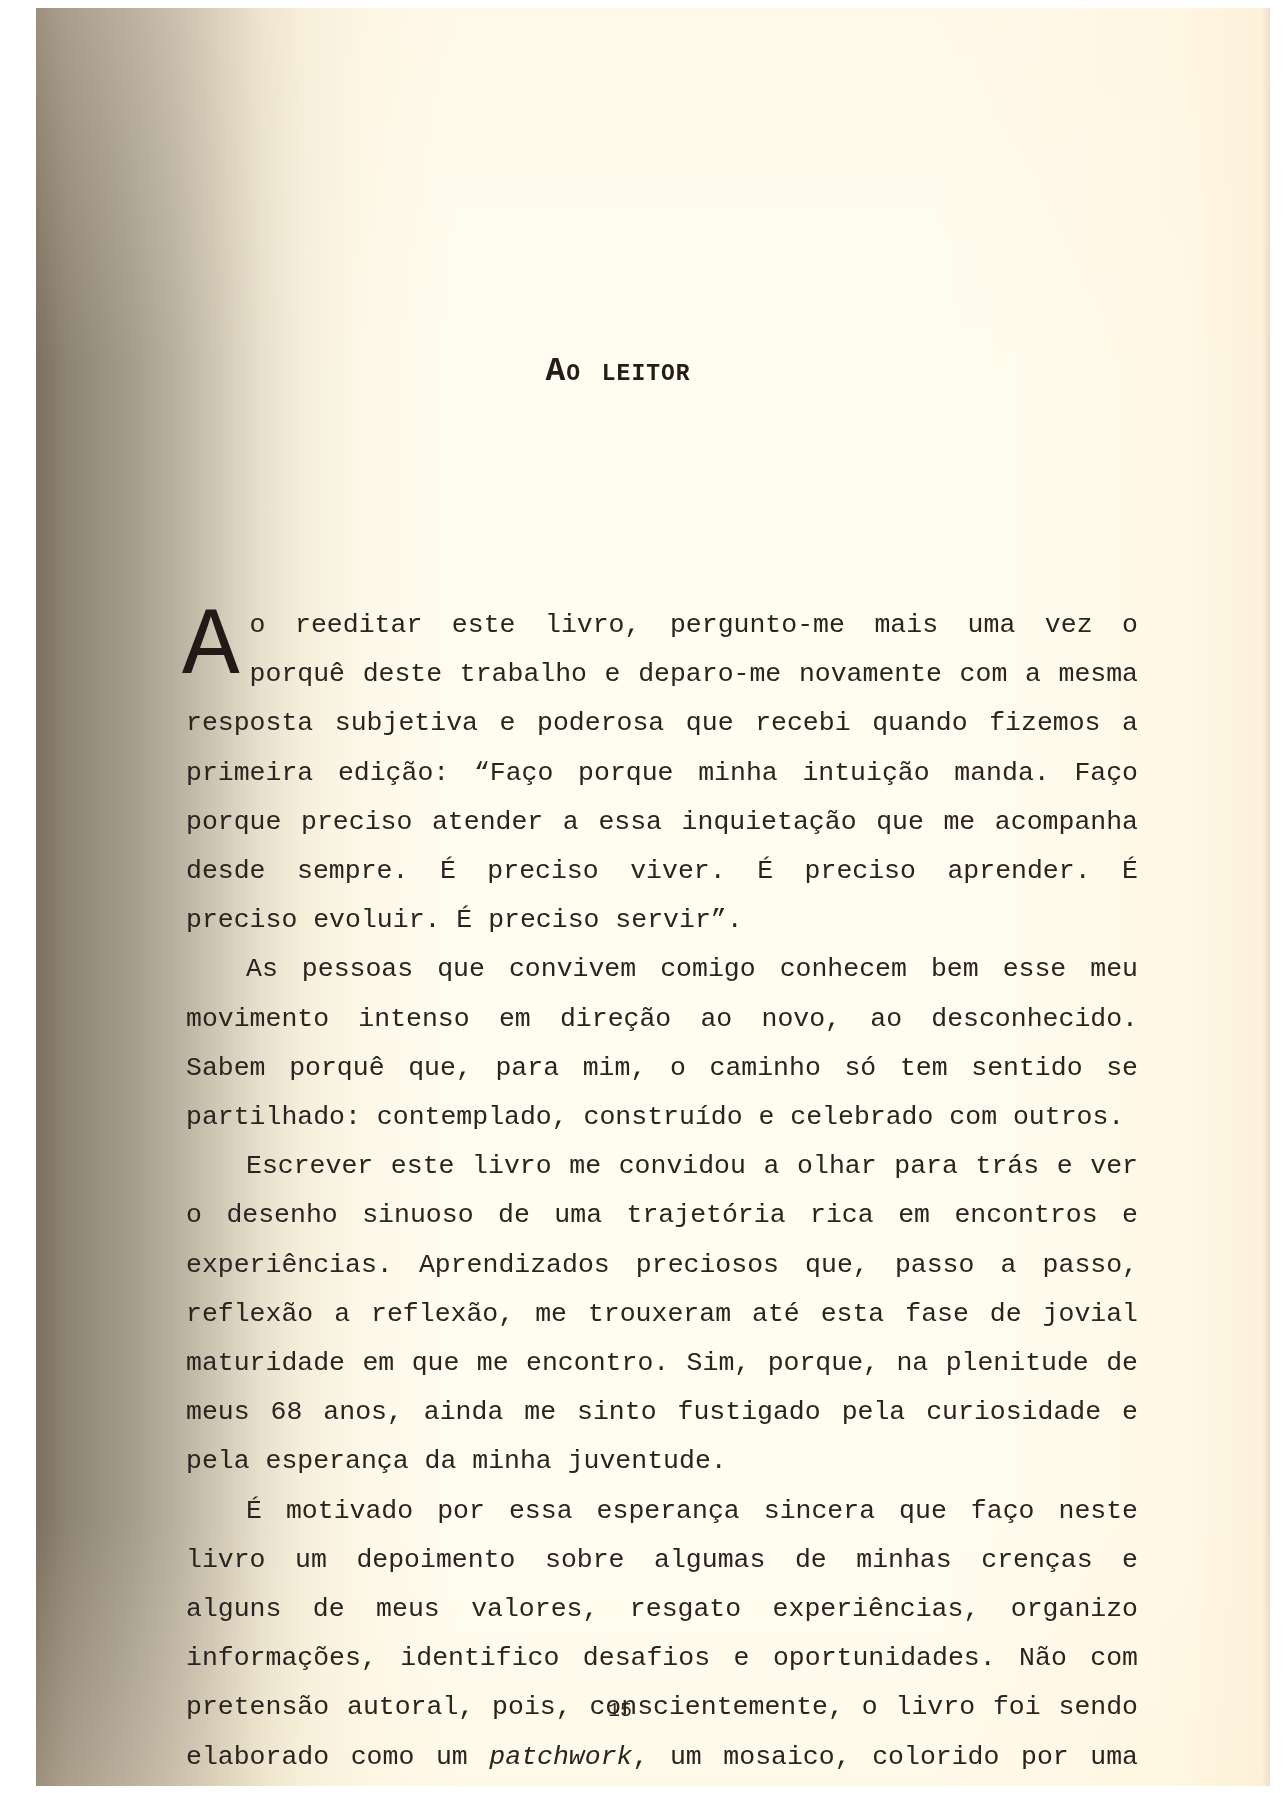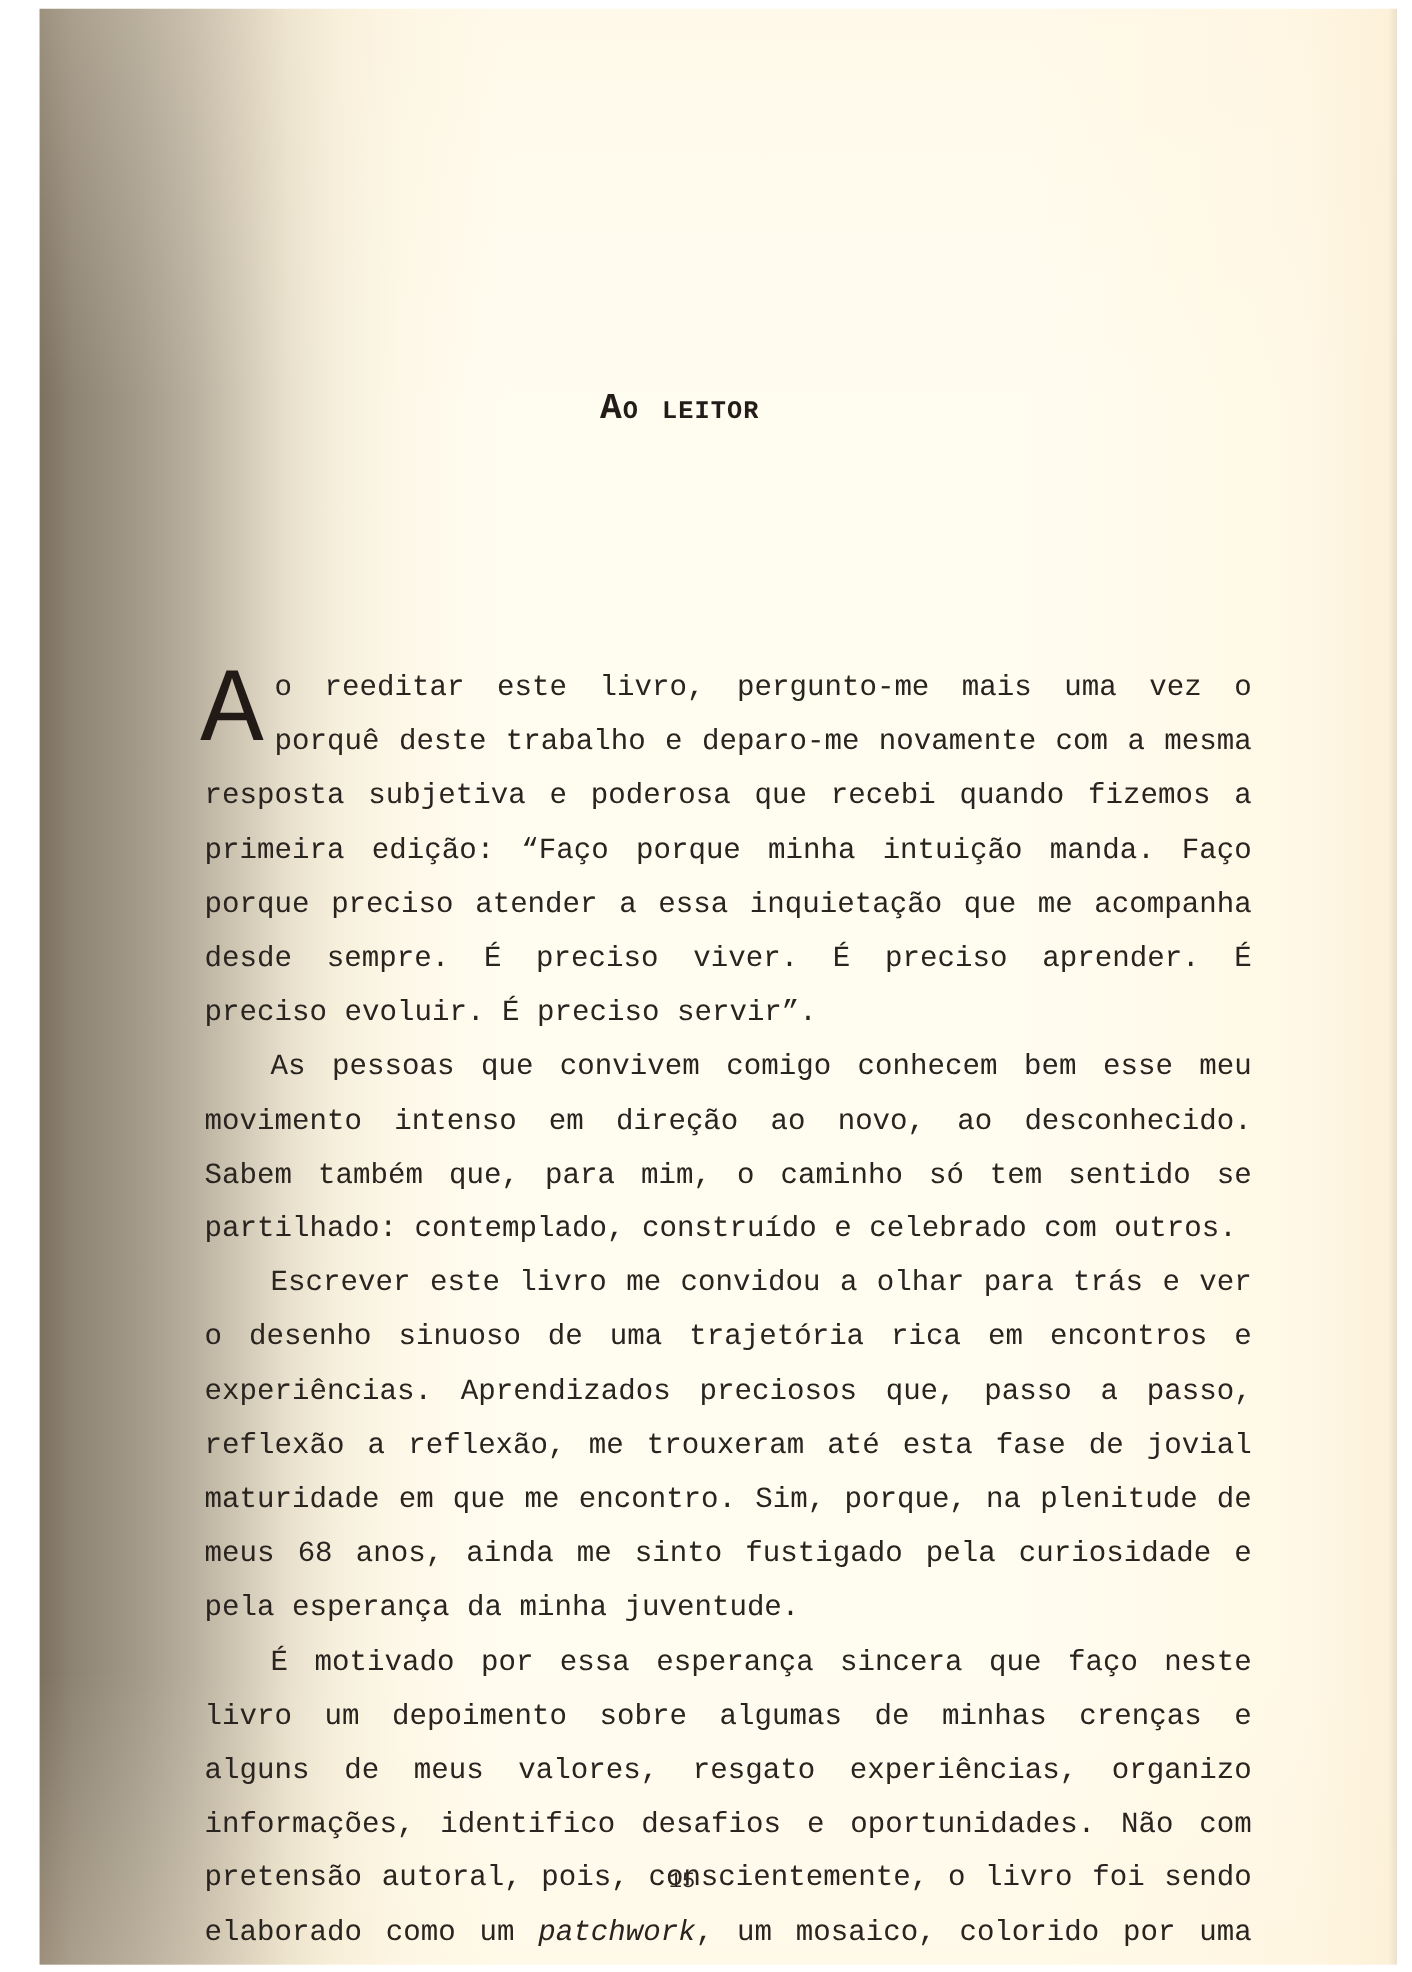--- a/index.html
+++ b/index.html
@@ -105,19 +105,19 @@
 </head>
 <body>
 
 <div class="page"></div>
 
 <div class="content">
   <div class="chapter-title">Ao leitor</div>
 
   <div class="body-text">
     <p class="first"><span class="dropcap">A</span><span>o reeditar este livro, pergunto-me mais uma vez o porquê deste trabalho e deparo-me novamente com a mesma resposta subjetiva e poderosa que recebi quando fizemos a primeira edição: “Faço porque minha intuição manda. Faço porque preciso atender a essa inquietação que me acompanha desde sempre. É preciso viver. É preciso aprender. É preciso evoluir. É preciso servir”.</span></p>
-    <p>As pessoas que convivem comigo conhecem bem esse meu movimento intenso em direção ao novo, ao desconhecido. Sabem também que, para mim, o caminho só tem sentido se partilhado: contemplado, construído e celebrado com outros.</p>
+    <p>As pessoas que convivem comigo conhecem bem esse meu movimento intenso em direção ao novo, ao desconhecido. Sabem porquê que, para mim, o caminho só tem sentido se partilhado: contemplado, construído e celebrado com outros.</p>
     <p>Escrever este livro me convidou a olhar para trás e ver o desenho sinuoso de uma trajetória rica em encontros e experiências. Aprendizados preciosos que, passo a passo, reflexão a reflexão, me trouxeram até esta fase de jovial maturidade em que me encontro. Sim, porque, na plenitude de meus 68 anos, ainda me sinto fustigado pela curiosidade e pela esperança da minha juventude.</p>
     <p><span>É motivado por essa esperança sincera que faço neste livro um depoimento sobre algumas de minhas crenças e alguns de meus valores, resgato experiências, organizo informações, identifico desafios e oportunidades. Não com pretensão autoral, pois, conscientemente, o livro foi sendo elaborado como um </span><em>patchwork</em><span>, um mosaico, colorido por uma rica paleta de saberes.</span></p>
   </div>
 
   <div class="page-number">15</div>
 </div>
 
 </body></html>

